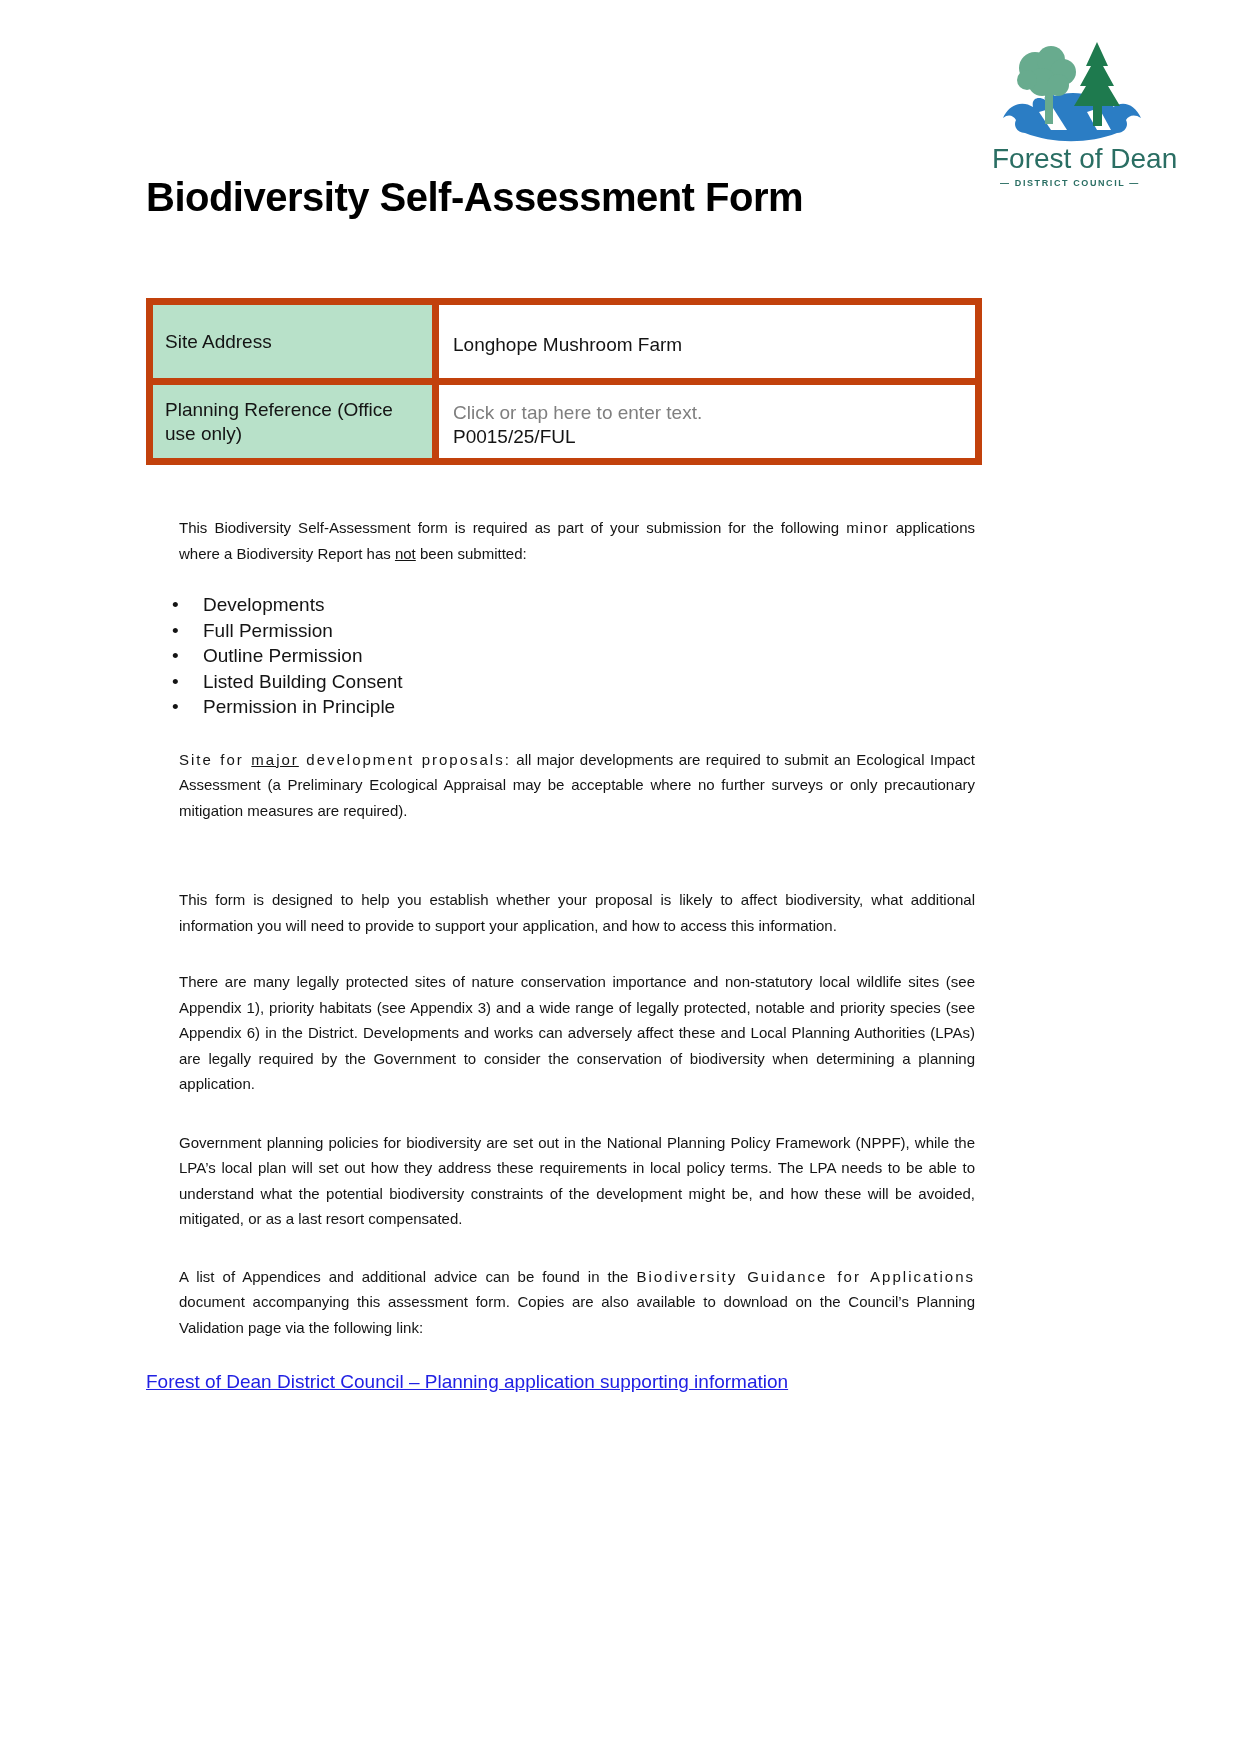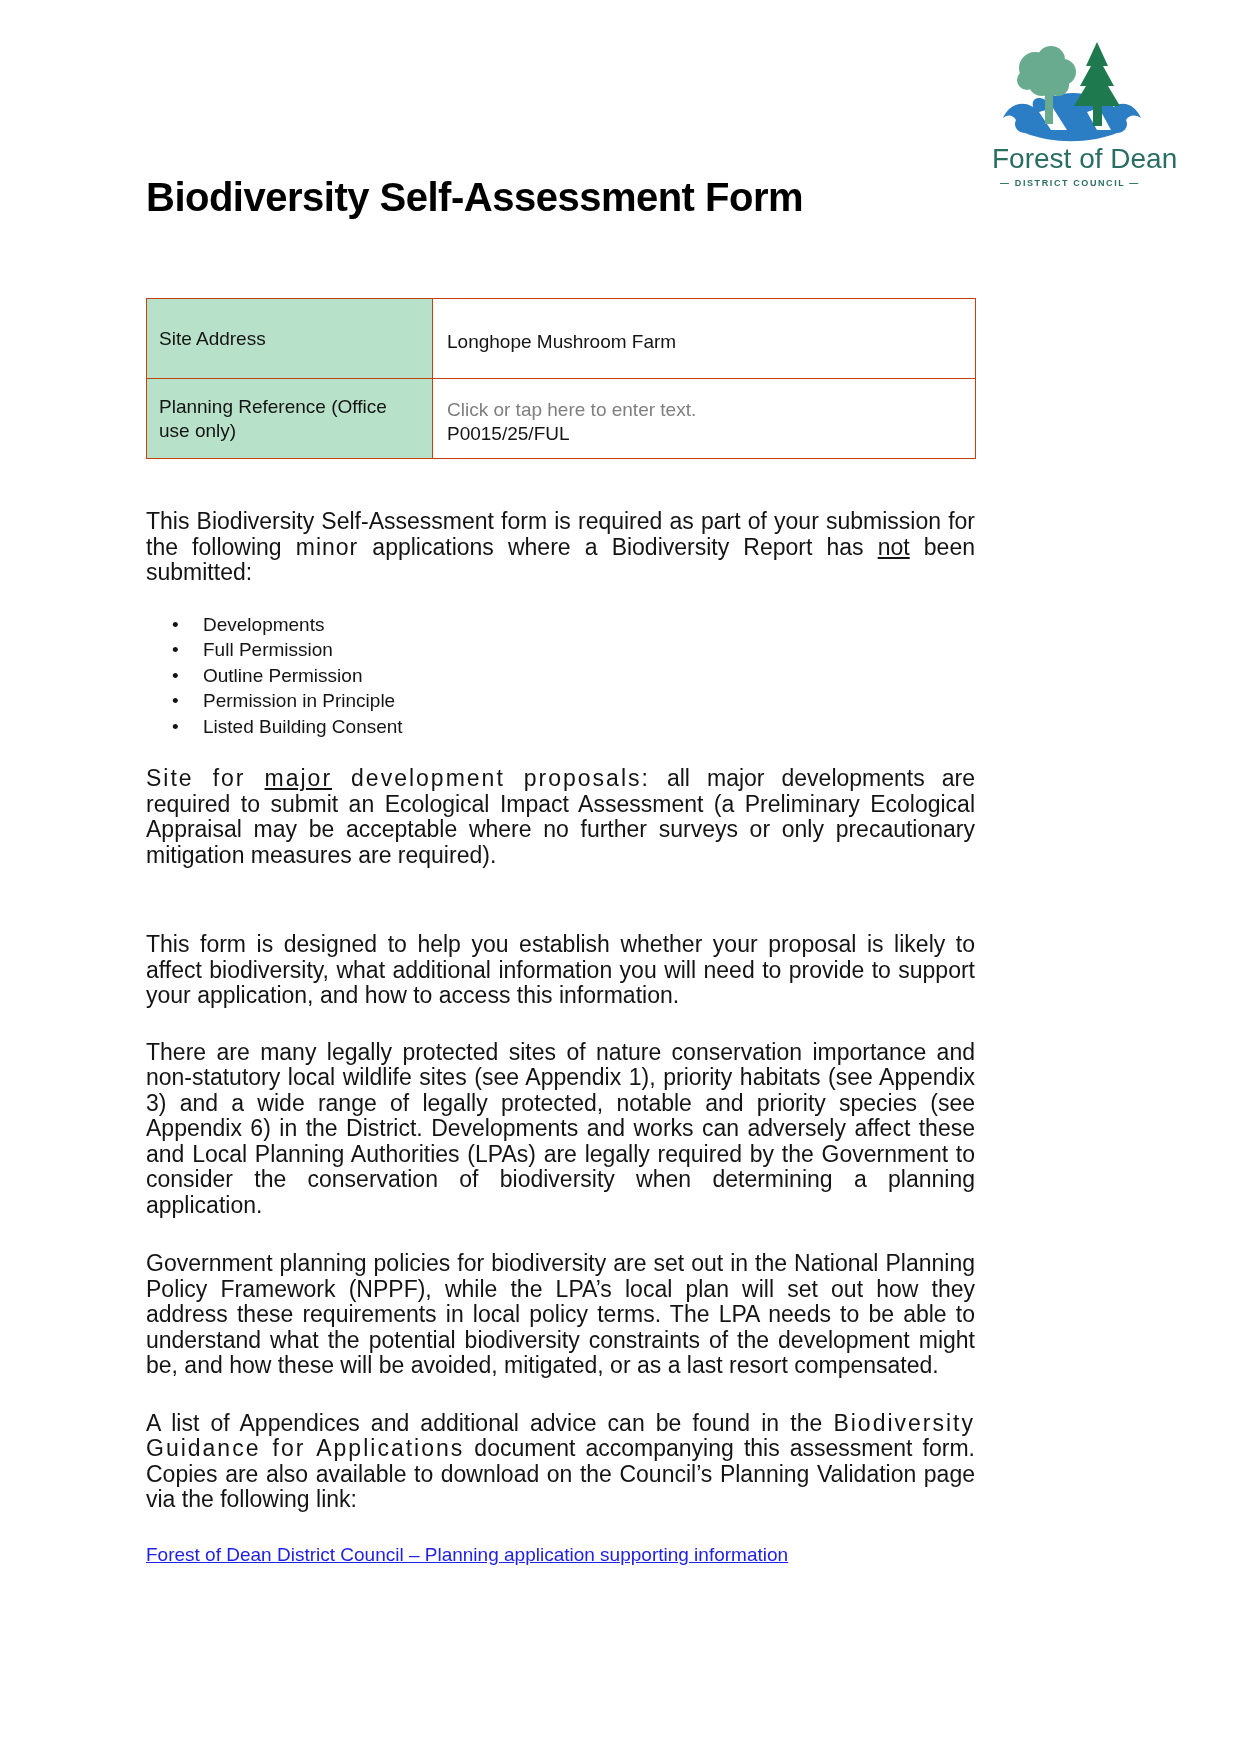--- a/index.html
+++ b/index.html
@@ -33,38 +33,39 @@
     font-size:40px; font-weight:700; letter-spacing:-0.5px;
     color:#000;
   }
   
   table.site-table {
     margin-top:78px;
     border-collapse:collapse; width:829px;
     table-layout:fixed;
   }
   table.site-table td {
-    border:1px solid #c2410c;
+    border:7px solid #c2410c;
     vertical-align:middle;
     font-size:19px; line-height:24px;
   }
   td.lbl {
     width:286px; background:#b8e1c9;
     padding:8px 10px 8px 12px;
   }
   td.val { width:543px; padding:12px 10px 6px 14px; }
   tr.r1 { height:80px; }
   tr.r2 { height:80px; }
   tr.r3 { height:55px; }
   .ph { color:#7f7f7f; }
   .fv { color:#141414; }
   
   p.body {
-    font-size:23px; line-height:25.5px;
+    font-size:15px; line-height:25.5px;
     text-align:justify;
+    margin-left:33px;
   }
   .p-intro { margin-top:50px; }
   ul.apps { margin-top:26px; list-style:none; }
   ul.apps li {
     position:relative; padding-left:57px;
     font-size:19px; line-height:25.5px;
   }
   ul.apps li::before {
     content:"•";
     position:absolute; left:26px; top:0;
@@ -143,22 +144,22 @@
         </tr>
       </tbody>
     </table>
 
     <p class="body p-intro"><span>This Biodiversity Self-Assessment form is required as part of your submission for the following </span><span class="exp-sm">minor</span><span> applications where a Biodiversity Report has </span><span class="und">not</span><span> been submitted:</span></p>
 
     <ul class="apps">
       <li><span>Developments</span></li>
       <li><span>Full Permission</span></li>
       <li><span>Outline Permission</span></li>
+      <li><span>Listed Building Consent</span></li>
       <li><span>Permission in Principle</span></li>
-      <li><span>Listed Building Consent</span></li>
     </ul>
 
     <p class="body p-note"><span class="exp">Site for </span><span class="exp und">major</span><span class="exp"> development proposals:</span><span> all major developments are required to submit an Ecological Impact Assessment (a Preliminary Ecological Appraisal may be acceptable where no further surveys or only precautionary mitigation measures are required).</span></p>
 
     <p class="body p-design">This form is designed to help you establish whether your proposal is likely to affect biodiversity, what additional information you will need to provide to support your application, and how to access this information.</p>
 
     <p class="body p-protected">There are many legally protected sites of nature conservation importance and non-statutory local wildlife sites (see Appendix 1), priority habitats (see Appendix 3) and a wide range of legally protected, notable and priority species (see Appendix 6) in the District. Developments and works can adversely affect these and Local Planning Authorities (LPAs) are legally required by the Government to consider the conservation of biodiversity when determining a planning application.</p>
 
     <p class="body p-policy">Government planning policies for biodiversity are set out in the National Planning Policy Framework (NPPF), while the LPA’s local plan will set out how they address these requirements in local policy terms. The LPA needs to be able to understand what the potential biodiversity constraints of the development might be, and how these will be avoided, mitigated, or as a last resort compensated.</p>
 

